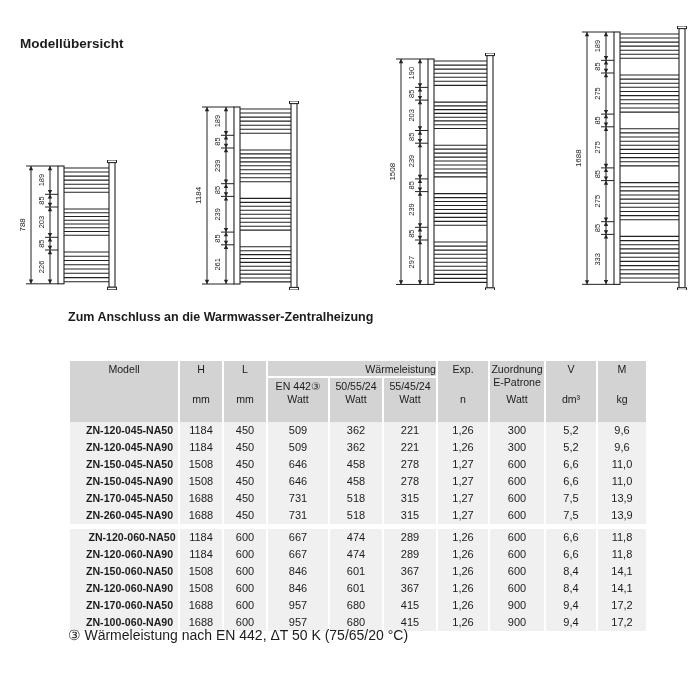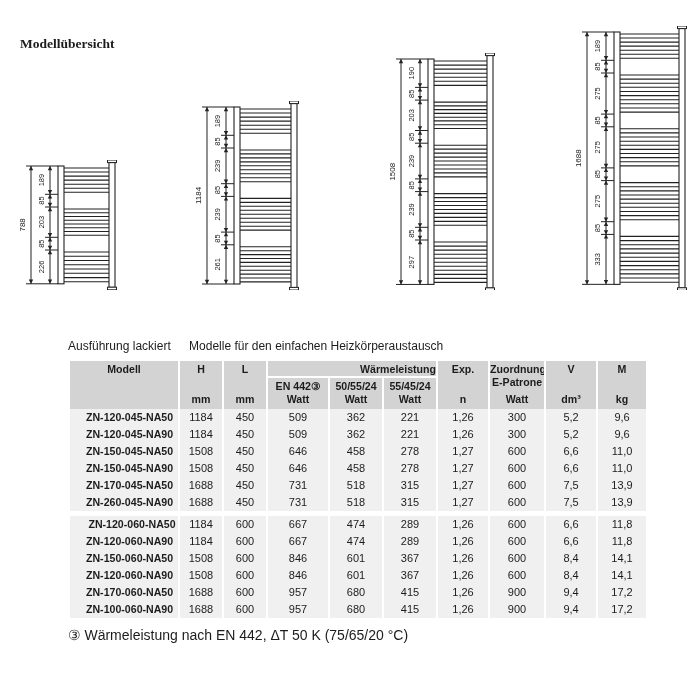--- a/index.html
+++ b/index.html
@@ -1,31 +1,31 @@
 <!DOCTYPE html>
 <html><head>
 <meta charset="utf-8">
 <style>
   html,body{margin:0;padding:0;background:#fff;}
   .page{position:relative;width:700px;height:700px;background:#fff;overflow:hidden;
         font-family:"Liberation Sans",sans-serif;color:#1c1c1c;}
-  .page-title{position:absolute;left:20px;top:36px;font-size:13.5px;font-weight:bold;margin:0;font-family:Liberation Serif, serif;}
+  .page-title{position:absolute;left:20px;top:36px;font-size:13.5px;font-weight:bold;margin:0;}
   .diagram{position:absolute;}
   .section-heading{position:absolute;left:68px;top:310px;font-size:12.5px;font-weight:bold;margin:0;}
   .subheading{position:absolute;left:68px;top:339px;font-size:12px;}
   .subheading .gap{margin-right:15px;}
   .models-table{position:absolute;left:68px;top:361px;width:580px;border-collapse:separate;
                 border-spacing:2px 0;table-layout:fixed;}
   .models-table th,.models-table td{padding:0;font-size:10.6px;overflow:hidden;white-space:nowrap;}
-  .models-table thead th{background:#d3d3d3;font-weight:bold;text-align:center;vertical-align:top;padding-top:2px;line-height:13px;}
+  .models-table thead th{background:#d3d3d3;font-weight:normal;text-align:center;vertical-align:top;padding-top:2px;line-height:13px;}
   .models-table thead tr.r1{height:16px;}
   .models-table thead tr.r2{height:14px;}
   .models-table thead tr.r3{height:16px;}
   .models-table thead th.group{border-bottom:2px solid #fff;text-align:right;}
-  .models-table thead tr.r3 th{vertical-align:bottom;padding-bottom:3px;padding-top:0;}
+  .models-table thead tr.r3 th{vertical-align:bottom;padding-bottom:16px;padding-top:0;}
   .models-table tbody td{background:#f0f0f0;text-align:center;height:17px;line-height:17px;font-size:11px;}
   .models-table tbody td.c-mod{text-align:left;padding-left:16px;font-weight:bold;font-size:10.6px;}
   .models-table tbody tr.block-start td{border-top:5px solid #fff;text-align:center;}
   .footnote{position:absolute;left:68px;top:627px;font-size:14px;}
 </style>
 </head>
 <body>
 
 <div class="page">
 
@@ -362,25 +362,22 @@
           <text x="25.5" y="67.5" transform="rotate(-90 25.5 67.5)" text-anchor="middle" dominant-baseline="central" font-family="Liberation Sans, sans-serif" font-size="7.5" fill="#1c1c1c">275</text>
           <text x="25.5" y="94.4" transform="rotate(-90 25.5 94.4)" text-anchor="middle" dominant-baseline="central" font-family="Liberation Sans, sans-serif" font-size="7.5" fill="#1c1c1c">85</text>
           <text x="25.5" y="121.3" transform="rotate(-90 25.5 121.3)" text-anchor="middle" dominant-baseline="central" font-family="Liberation Sans, sans-serif" font-size="7.5" fill="#1c1c1c">275</text>
           <text x="25.5" y="148.2" transform="rotate(-90 25.5 148.2)" text-anchor="middle" dominant-baseline="central" font-family="Liberation Sans, sans-serif" font-size="7.5" fill="#1c1c1c">85</text>
           <text x="25.5" y="175.2" transform="rotate(-90 25.5 175.2)" text-anchor="middle" dominant-baseline="central" font-family="Liberation Sans, sans-serif" font-size="7.5" fill="#1c1c1c">275</text>
           <text x="25.5" y="202.1" transform="rotate(-90 25.5 202.1)" text-anchor="middle" dominant-baseline="central" font-family="Liberation Sans, sans-serif" font-size="7.5" fill="#1c1c1c">85</text>
           <text x="25.5" y="233.3" transform="rotate(-90 25.5 233.3)" text-anchor="middle" dominant-baseline="central" font-family="Liberation Sans, sans-serif" font-size="7.5" fill="#1c1c1c">333</text>
         </svg></div>
   </div>
 
-
-  <div class="subheading">
-    <span class="gap">Ausführung lackiert</span>
-    <span>Modelle für den einfachen Heizkörperaustausch</span>
-  </div>
+  <h2 class="section-heading">Zum Anschluss an die Warmwasser-Zentralheizung</h2>
+
 
   <table class="models-table">
     <colgroup>
       <col style="width:108px">
         <col style="width:42px">
         <col style="width:42px">
       <col style="width:60px">
         <col style="width:52px">
         <col style="width:52px">
       <col style="width:50px">

